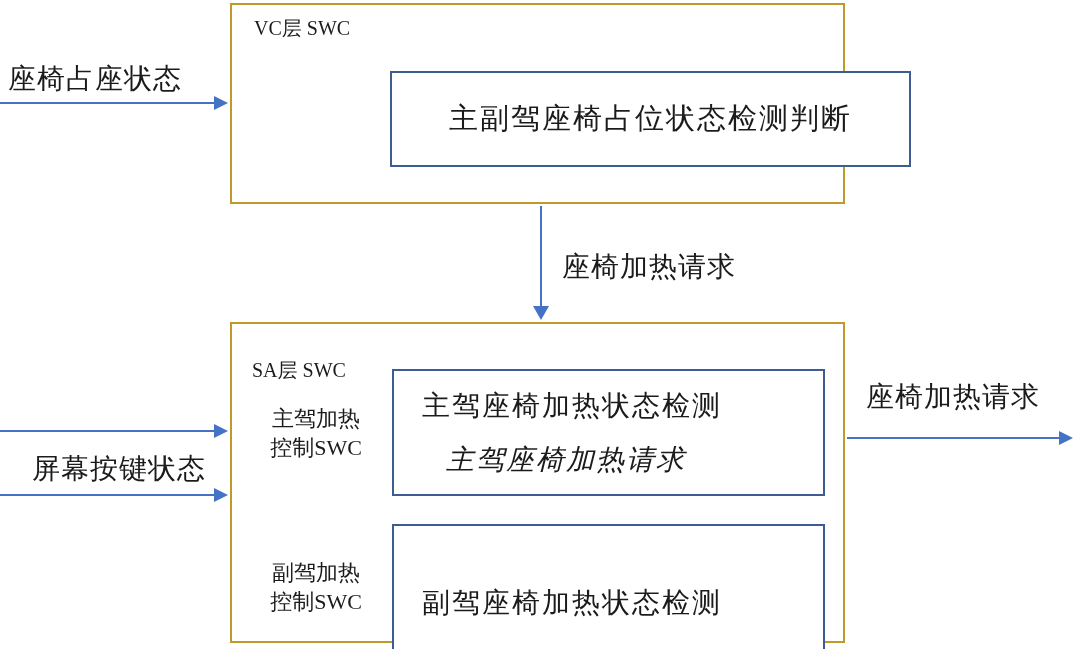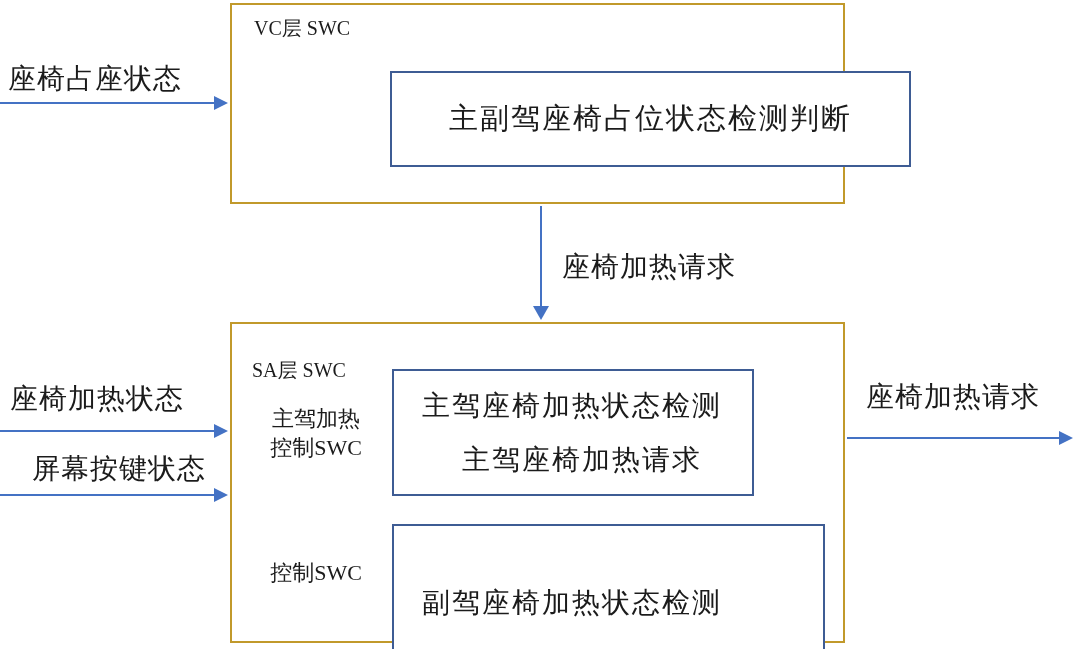--- a/index.html
+++ b/index.html
@@ -55,21 +55,21 @@
   .block-lines {
     display: flex;
     flex-direction: column;
     justify-content: center;
     height: 100%;
     gap: 16px;
     font-size: 28px;
     letter-spacing: 2px;
   }
   .indent-a { margin-left: 28px; }
-  .indent-b { margin-left: 68px; }
+  .indent-b { margin-left: 52px; font-style: italic; }
 
   
   .swc-label {
     position: absolute;
     width: 112px;
     text-align: center;
     font-size: 22px;
     line-height: 29px;
     font-family: Liberation Serif, serif;
     white-space: nowrap;
@@ -124,39 +124,39 @@
   <div class="sig-label" style="left:562px; top:248px;">座椅加热请求</div>
 
   <div class="layer-box" style="left:230px; top:322px; width:615px; height:321px;">
     <div class="layer-title" style="left:20px; top:9px;margin-top:24px;">SA层 SWC</div>
 
     <div class="swc-label" style="left:28px; top:80px;">
       <div>主驾加热</div>
       <div>控制SWC</div>
     </div>
 
-    <div class="func-box" style="left:160px; top:45px; width:362px; height:127px;">
+    <div class="func-box" style="left:160px; top:45px; width:433px; height:127px;">
       <div class="block-lines">
         <div class="indent-a">主驾座椅加热状态检测</div>
         <div class="indent-b">主驾座椅加热请求</div>
       </div>
     </div>
 
     <div class="func-box" style="left:160px; top:200px; width:433px; height:158px;">
       <div class="block-lines">
         <div class="indent-a">副驾座椅加热状态检测</div>
       </div>
     </div>
 
     <div class="swc-label" style="left:28px; top:234px;">
+      <div>副驾加热</div>
       <div>控制SWC</div>
     </div>
   </div>
 
-  <div class="sig-label" style="left:10px; top:380px;">座椅加热状态</div>
   <div>
     <div class="h-line" style="left:0; top:430px; width:216px;"></div>
     <div class="ah-right" style="left:214px; top:424px;"></div>
   </div>
 
   <div class="sig-label" style="left:16px; top:450px;margin-left:16px;">屏幕按键状态</div>
   <div>
     <div class="h-line" style="left:0; top:494px; width:216px;"></div>
     <div class="ah-right" style="left:214px; top:488px;"></div>
   </div>

